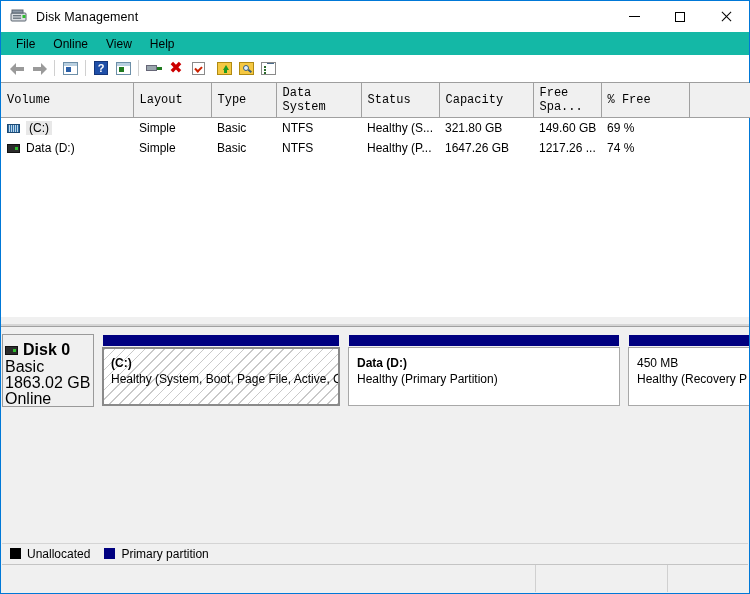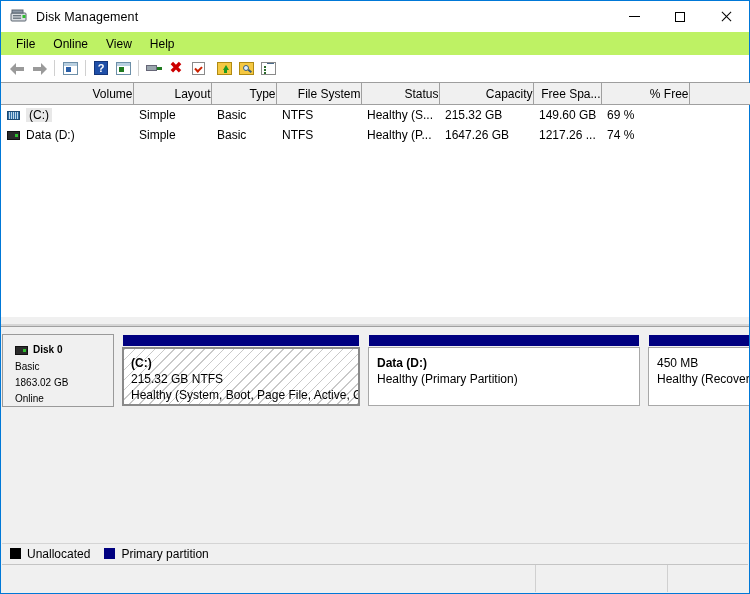--- a/index.html
+++ b/index.html
@@ -25,21 +25,21 @@
   .capbtn{width:46px;height:31px;display:flex;align-items:center;justify-content:center;}
   .cap-min{width:11px;height:1px;background:#000;}
   .cap-max{width:10px;height:10px;border:1px solid #000;box-sizing:border-box;}
   .cap-close{width:12px;height:12px;position:relative;}
   .cap-close:before,.cap-close:after{
     content:"";position:absolute;left:0;top:5px;width:13px;height:1px;background:#000;
   }
   .cap-close:before{transform:rotate(45deg);}
   .cap-close:after{transform:rotate(-45deg);}
   
-  .menubar{height:23px;background:#bef264;display:flex;align-items:center;padding-left:6px;}
+  .menubar{height:23px;background:#14b8a6;display:flex;align-items:center;padding-left:6px;}
   .menuitem{padding:3px 9px;font-size:12px;color:#000;}
   
   .toolbar{
     height:26px;background:#ffffff;display:flex;align-items:center;padding-left:5px;
     border-bottom:1px solid #ffffff;
   }
   .tb{width:22px;height:22px;display:flex;align-items:center;justify-content:center;position:relative;flex:none;}
   .tbsep{width:1px;height:16px;background:#d0d0d0;margin:0 4px;flex:none;}
   
   .arrow{width:15px;height:13px;position:relative;}
@@ -72,38 +72,38 @@
   .list-ico{width:15px;height:13px;border:1px solid #8a8a8a;background:#fff;position:relative;box-sizing:border-box;}
   .list-ico i{position:absolute;left:5px;height:1px;background:#4a6a8a;width:7px;display:block;}
   .list-ico i:nth-child(1){top:3px;} .list-ico i:nth-child(2){top:6px;} .list-ico i:nth-child(3){top:9px;}
   .list-ico b{position:absolute;left:2px;width:2px;height:2px;background:#2a6a2a;}
   .list-ico b:nth-of-type(1){top:3px;} .list-ico b:nth-of-type(2){top:6px;} .list-ico b:nth-of-type(3){top:9px;}
   
   .list-pane{position:relative;background:#fff;height:233px;border-top:1px solid #9e9e9e;}
   table.vol{border-collapse:collapse;width:750px;table-layout:fixed;}
   table.vol th{
     background:#f0f0f0;border-right:1px solid #a0a0a0;border-bottom:1px solid #a0a0a0;
-    font-weight:normal;text-align:right;padding:3px 0 3px 6px;font-size:12px;height:15px;
+    font-weight:normal;text-align:left;padding:3px 0 3px 6px;font-size:12px;height:15px;font-family:Liberation Mono, monospace;
   }
   table.vol td{padding:2px 0 2px 6px;font-size:12px;height:16px;white-space:nowrap;overflow:hidden;}
   .volcell{display:flex;align-items:center;}
   .vol-ico{width:13px;height:9px;flex:none;margin-right:6px;position:relative;}
   .vol-ico.striped{background:repeating-linear-gradient(90deg,#2e6da4 0 1px,#bcd6ea 1px 2px);border:1px solid #1d4a73;box-sizing:border-box;}
   .vol-ico.plain{background:#2b2b2b;border:1px solid #111;box-sizing:border-box;}
   .vol-ico.plain:after{content:"";position:absolute;right:1px;top:2px;width:3px;height:3px;background:#2fbf2f;}
   .vol-name.sel{background:#e8e8e8;padding:0 3px;}
   
   .splitter{height:9px;background:#f0f0f0;border-top:1px solid #fff;border-bottom:1px solid #a0a0a0;
             box-shadow:inset 0 -2px 0 #d6d6d6;}
   
   .graphic-pane{position:relative;background:#f0f0f0;height:210px;overflow:hidden;}
   .disk-row{position:absolute;left:1px;top:7px;display:flex;}
   .disk-info{
-    width:112px;height:73px;background:#f0f0f0;border:1px solid #9a9a9a;border-right:1px solid #9a9a9a;
-    box-sizing:border-box;padding:7px 0 0 12px;line-height:16px;font-size:10px;
+    width:92px;height:73px;background:#f0f0f0;border:1px solid #9a9a9a;border-right:1px solid #9a9a9a;
+    box-sizing:border-box;padding:7px 0 0 2px;line-height:16px;font-size:16px;
   }
   .disk-title{display:flex;align-items:center;font-weight:bold;margin-bottom:1px;}
   .disk-title .d-ico{width:13px;height:9px;background:#2b2b2b;border:1px solid #111;position:relative;margin-right:5px;box-sizing:border-box;}
   .disk-title .d-ico:after{content:"";position:absolute;right:1px;top:2px;width:3px;height:3px;background:#2fbf2f;}
   .parts{display:flex;}
   .part{position:relative;box-sizing:border-box;margin-left:8px;}
   .part .bar{height:13px;background:#000080;border:1px solid #f0f0f0;box-sizing:border-box;}
   .part .body{
     height:59px;background:#fff;border:1px solid #a8a8a8;box-sizing:border-box;
     padding:7px 0 0 8px;line-height:16px;font-size:12px;overflow:hidden;white-space:nowrap;
@@ -245,41 +245,41 @@
           <col style="width:94px">
           <col style="width:68px">
           <col style="width:88px">
           <col style="width:62px">
       </colgroup>
       <thead>
         <tr>
           <th>Volume</th>
           <th>Layout</th>
           <th>Type</th>
-          <th>File System</th>
+          <th>Data System</th>
           <th>Status</th>
           <th>Capacity</th>
           <th>Free Spa...</th>
           <th>% Free</th>
           <th></th>
         </tr>
       </thead>
       <tbody>
         <tr>
           <td>
             <span class="volcell">
               <span class="vol-ico striped"></span>
               <span class="vol-name sel">(C:)</span>
             </span>
           </td>
           <td>Simple</td>
           <td>Basic</td>
           <td>NTFS</td>
           <td>Healthy (S...</td>
-          <td>215.32 GB</td>
+          <td>321.80 GB</td>
           <td>149.60 GB</td>
           <td>69 %</td>
           <td></td>
         </tr>
         <tr>
           <td>
             <span class="volcell">
               <span class="vol-ico plain"></span>
               <span class="vol-name">Data (D:)</span>
             </span>
@@ -311,21 +311,20 @@
         <div>1863.02 GB</div>
         <div>Online</div>
       </div>
 
       <div class="parts">
 
         <div class="part selected" style="width:238px">
           <div class="bar"></div>
           <div class="body">
             <div class="pname">(C:)</div>
-            <div>215.32 GB NTFS</div>
             <div>Healthy (System, Boot, Page File, Active, Cr</div>
           </div>
         </div>
 
         <div class="part" style="width:272px">
           <div class="bar"></div>
           <div class="body">
             <div class="pname">Data  (D:)</div>
             <div>Healthy (Primary Partition)</div>
           </div>

